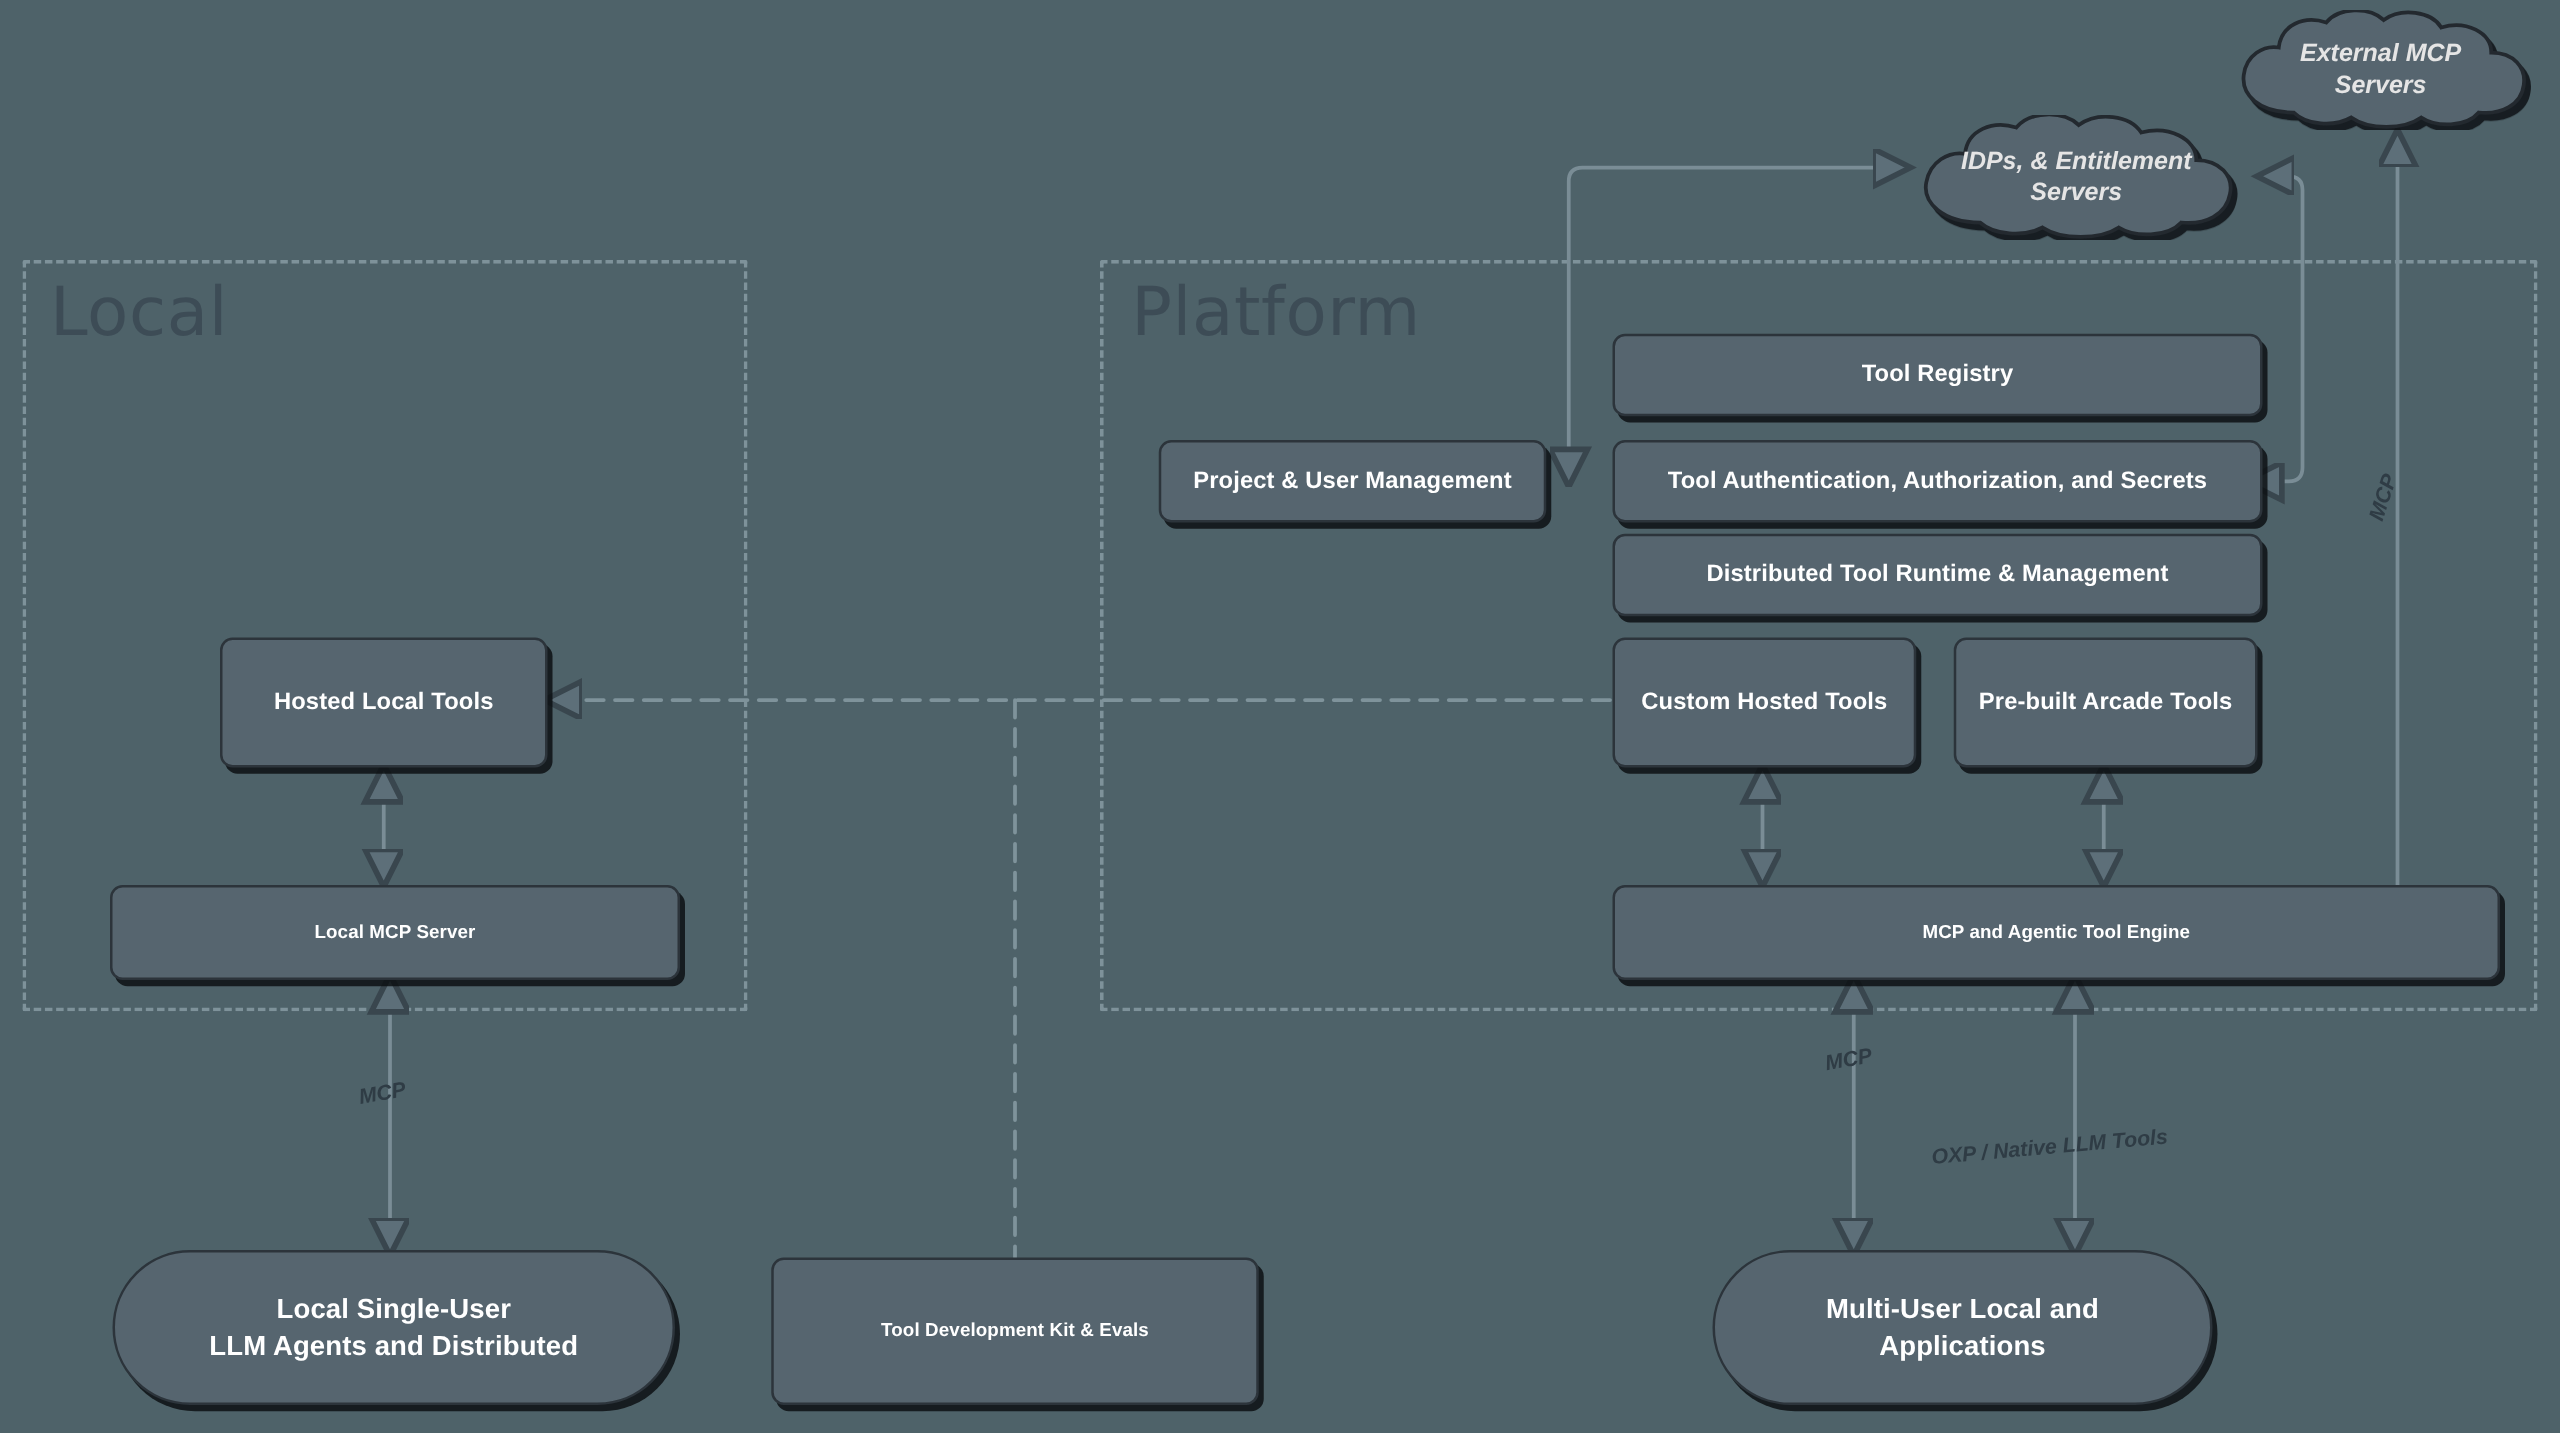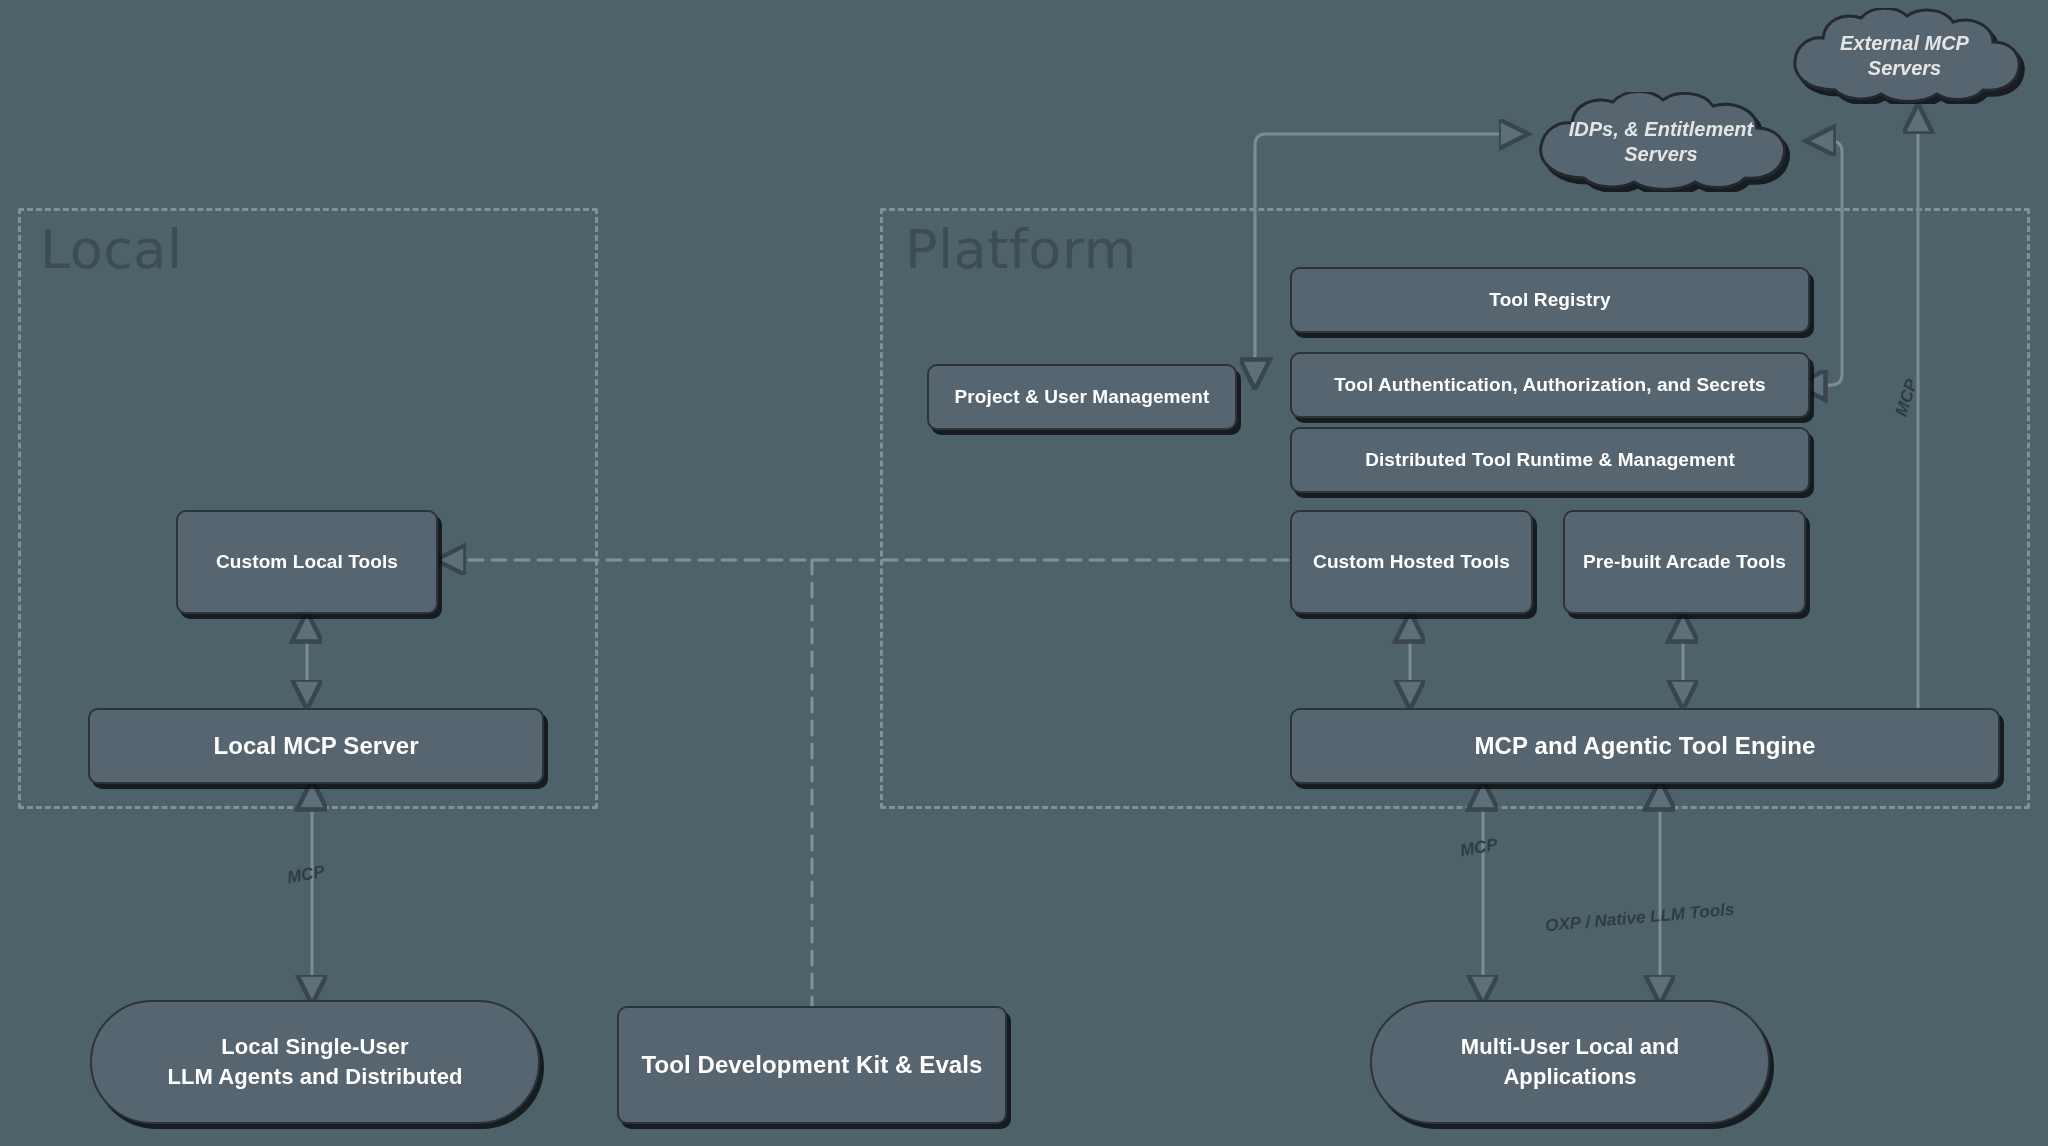--- a/index.html
+++ b/index.html
@@ -42,21 +42,21 @@
     align-items:center;
     justify-content:center;
     text-align:center;
     color:#ffffff;
     font-size:19px;
     font-weight:600;
     line-height:1.35;
     padding:4px 12px;
     letter-spacing:.1px;
   }
-  .node.big{font-size:24px;font-weight:700;}
+  .node.big{font-size:15px;font-weight:700;}
   .node.pill{border-radius:999px;font-size:22px;font-weight:700;}
 
   
   .cloud{
     position:absolute;
     color:#e5e5e5;
     font-style:italic;
     font-weight:600;
     font-size:20px;
     line-height:1.25;
@@ -148,34 +148,34 @@
                C102,-3 128,-4 141,8 C156,-3 182,0 191,14 C213,8 235,19 235,36
                C254,36 265,49 262,63 C259,80 242,88 223,86 C212,98 186,98 173,90
                C158,100 127,100 112,90 C97,98 73,96 62,86 Z" fill="#56656f" stroke="#23292f" stroke-width="3" style="filter:drop-shadow(4px 5px 0 rgba(10,13,16,.8))"></path>
     </svg>
     <span class="cloud-label">
       <span>IDPs, &amp; Entitlement</span><br>
       <span>Servers</span>
     </span>
   </div>
 
-  <div class="node" style="left:176px;top:510px;width:262px;height:104px;">Custom Local Tools</div>
+  <div class="node" style="left:176px;top:510px;width:262px;height:104px;">Hosted Local Tools</div>
 
   <div class="node big" style="left:88px;top:708px;width:456px;height:76px;">Local MCP Server</div>
 
   <div class="node pill" style="left:90px;top:1000px;width:450px;height:124px;">
     <span>
       <span>Local Single-User</span><br>
       <span>LLM Agents and Distributed</span>
     </span>
   </div>
 
   <div class="node big" style="left:617px;top:1006px;width:390px;height:118px;">Tool Development Kit &amp; Evals</div>
 
-  <div class="node" style="left:927px;top:352px;width:310px;height:66px;margin-top:12px;">Project &amp; User Management</div>
+  <div class="node" style="left:927px;top:352px;width:310px;height:66px;">Project &amp; User Management</div>
 
 
   <div class="node" style="left:1290px;top:267px;width:520px;height:66px;">Tool Registry</div>
 
   <div class="node" style="left:1290px;top:352px;width:520px;height:66px;">Tool Authentication, Authorization, and Secrets</div>
 
   <div class="node" style="left:1290px;top:427px;width:520px;height:66px;">Distributed Tool Runtime &amp; Management</div>
 
   <div class="node" style="left:1290px;top:510px;width:243px;height:104px;">Custom Hosted Tools</div>
 

